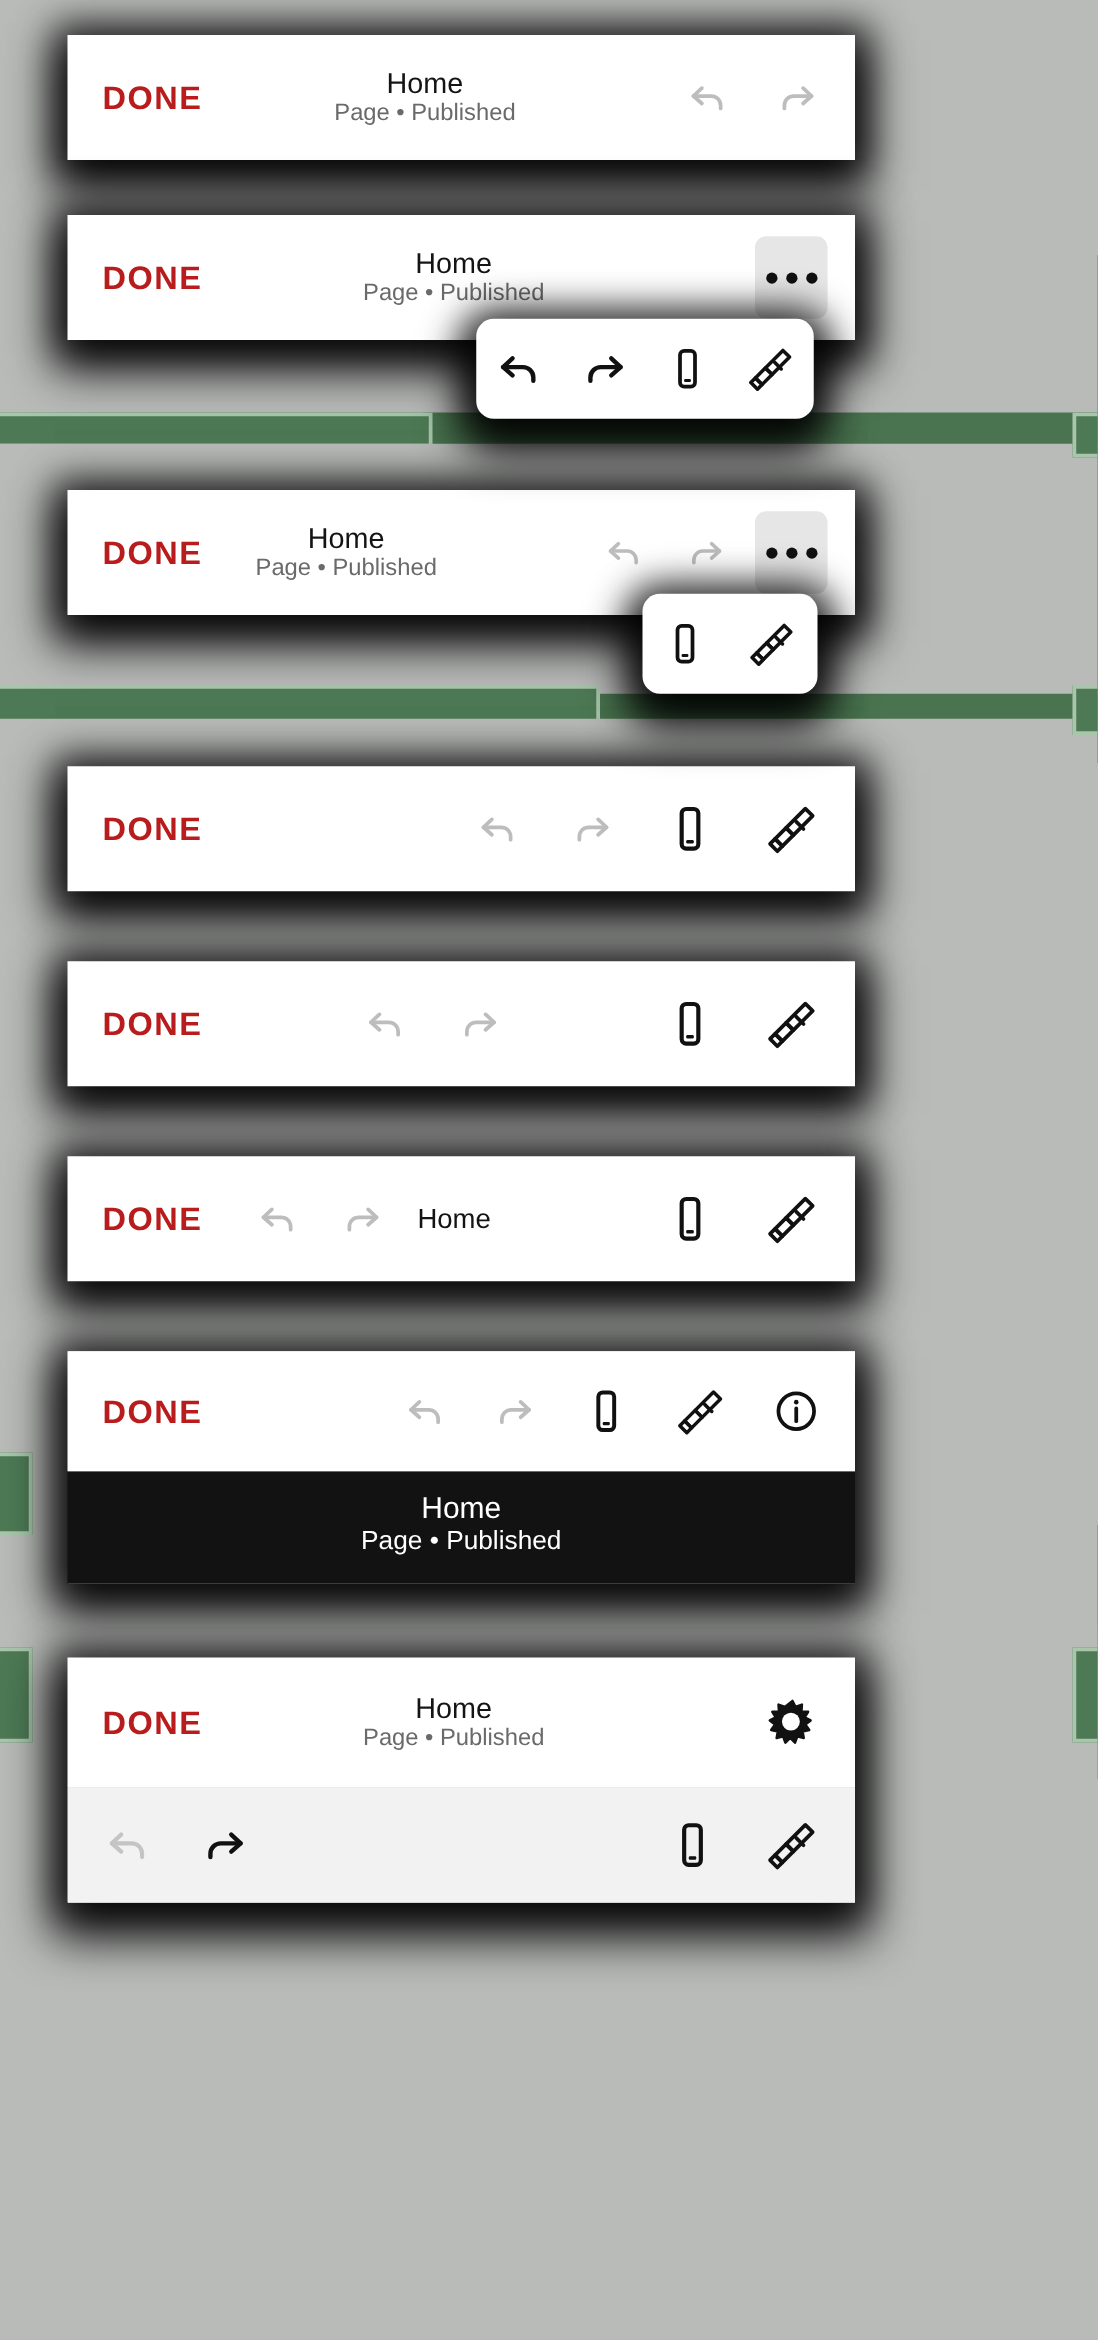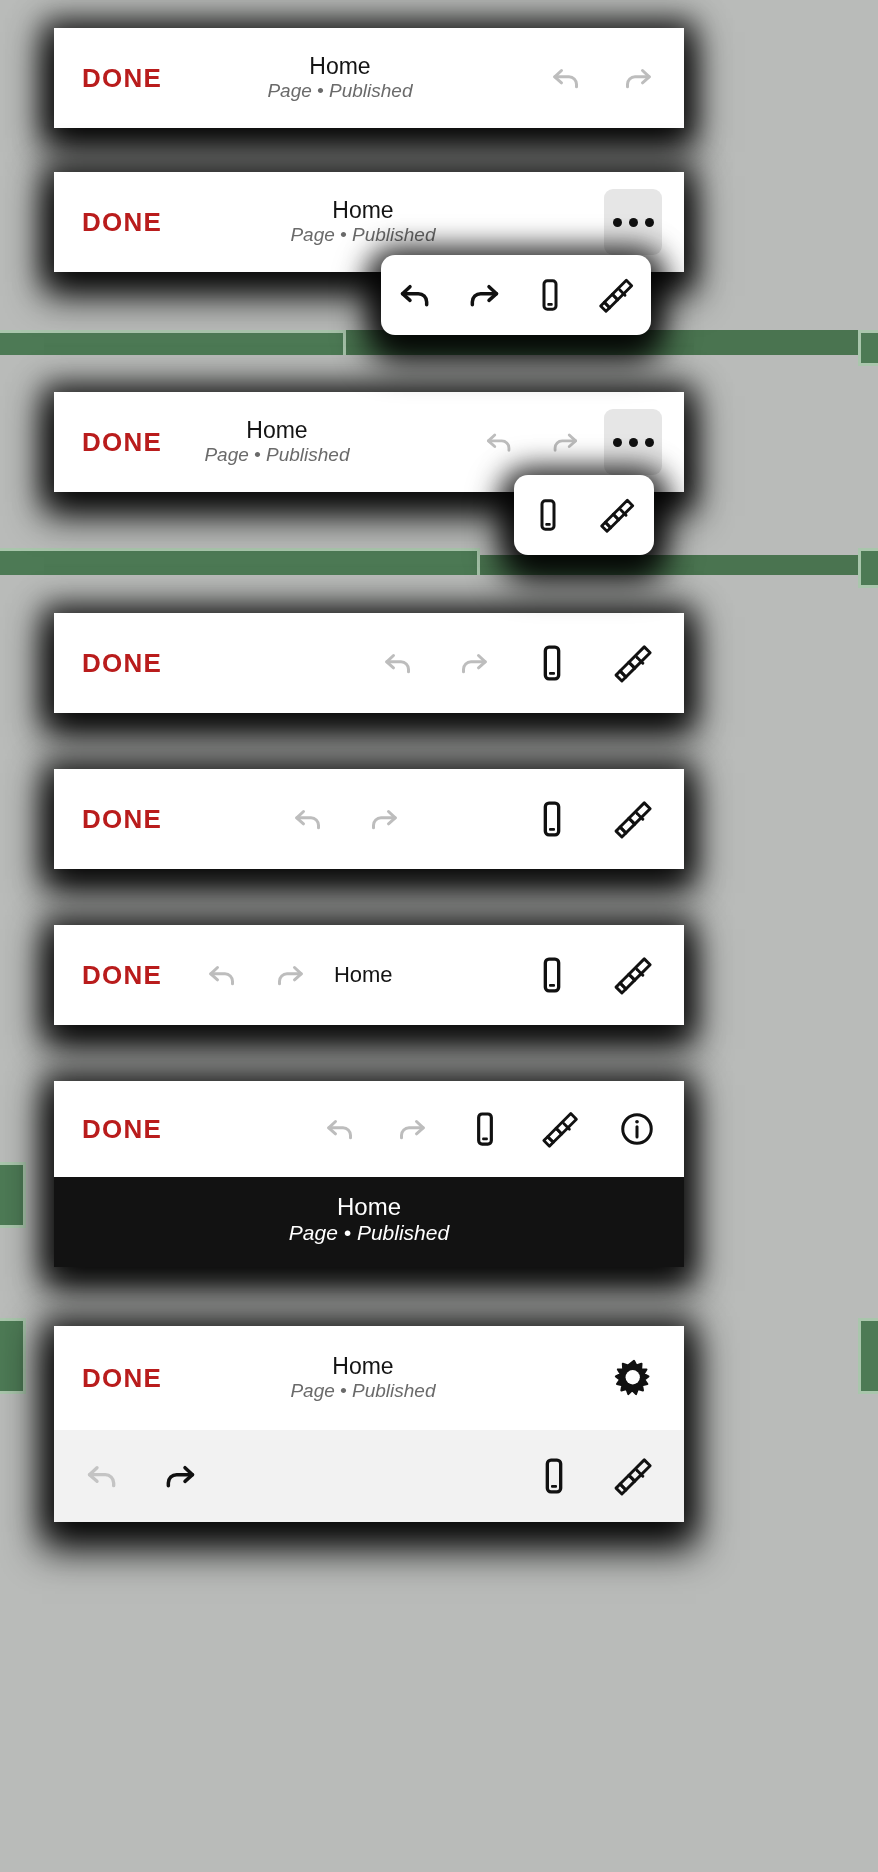--- a/index.html
+++ b/index.html
@@ -39,21 +39,20 @@
   }
   .title{
     font-size:23px;
     color:#141414;
     white-space:nowrap;
   }
   .subtitle{
     font-size:19px;
     color:#6a6a6a;
     white-space:nowrap;
-    font-style:italic;
   }
   .title-inline{
     font-size:22px;
     color:#141414;
     white-space:nowrap;
   }
   .icons{display:flex;align-items:center;}
   .icon{display:inline-flex;align-items:center;justify-content:center;}
   .icon svg{display:block;}
   .menu-btn{

